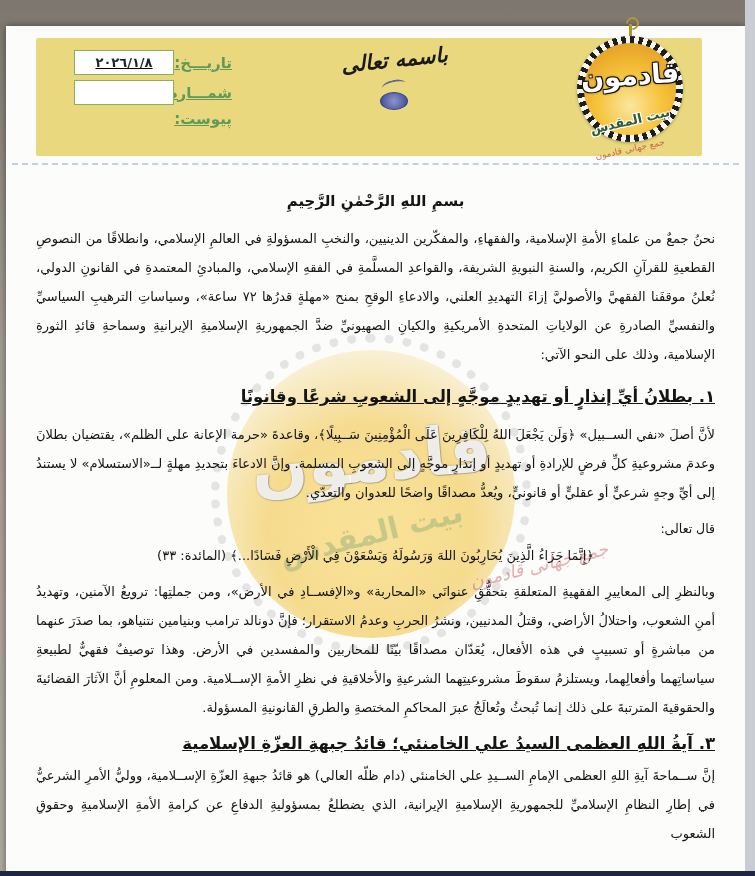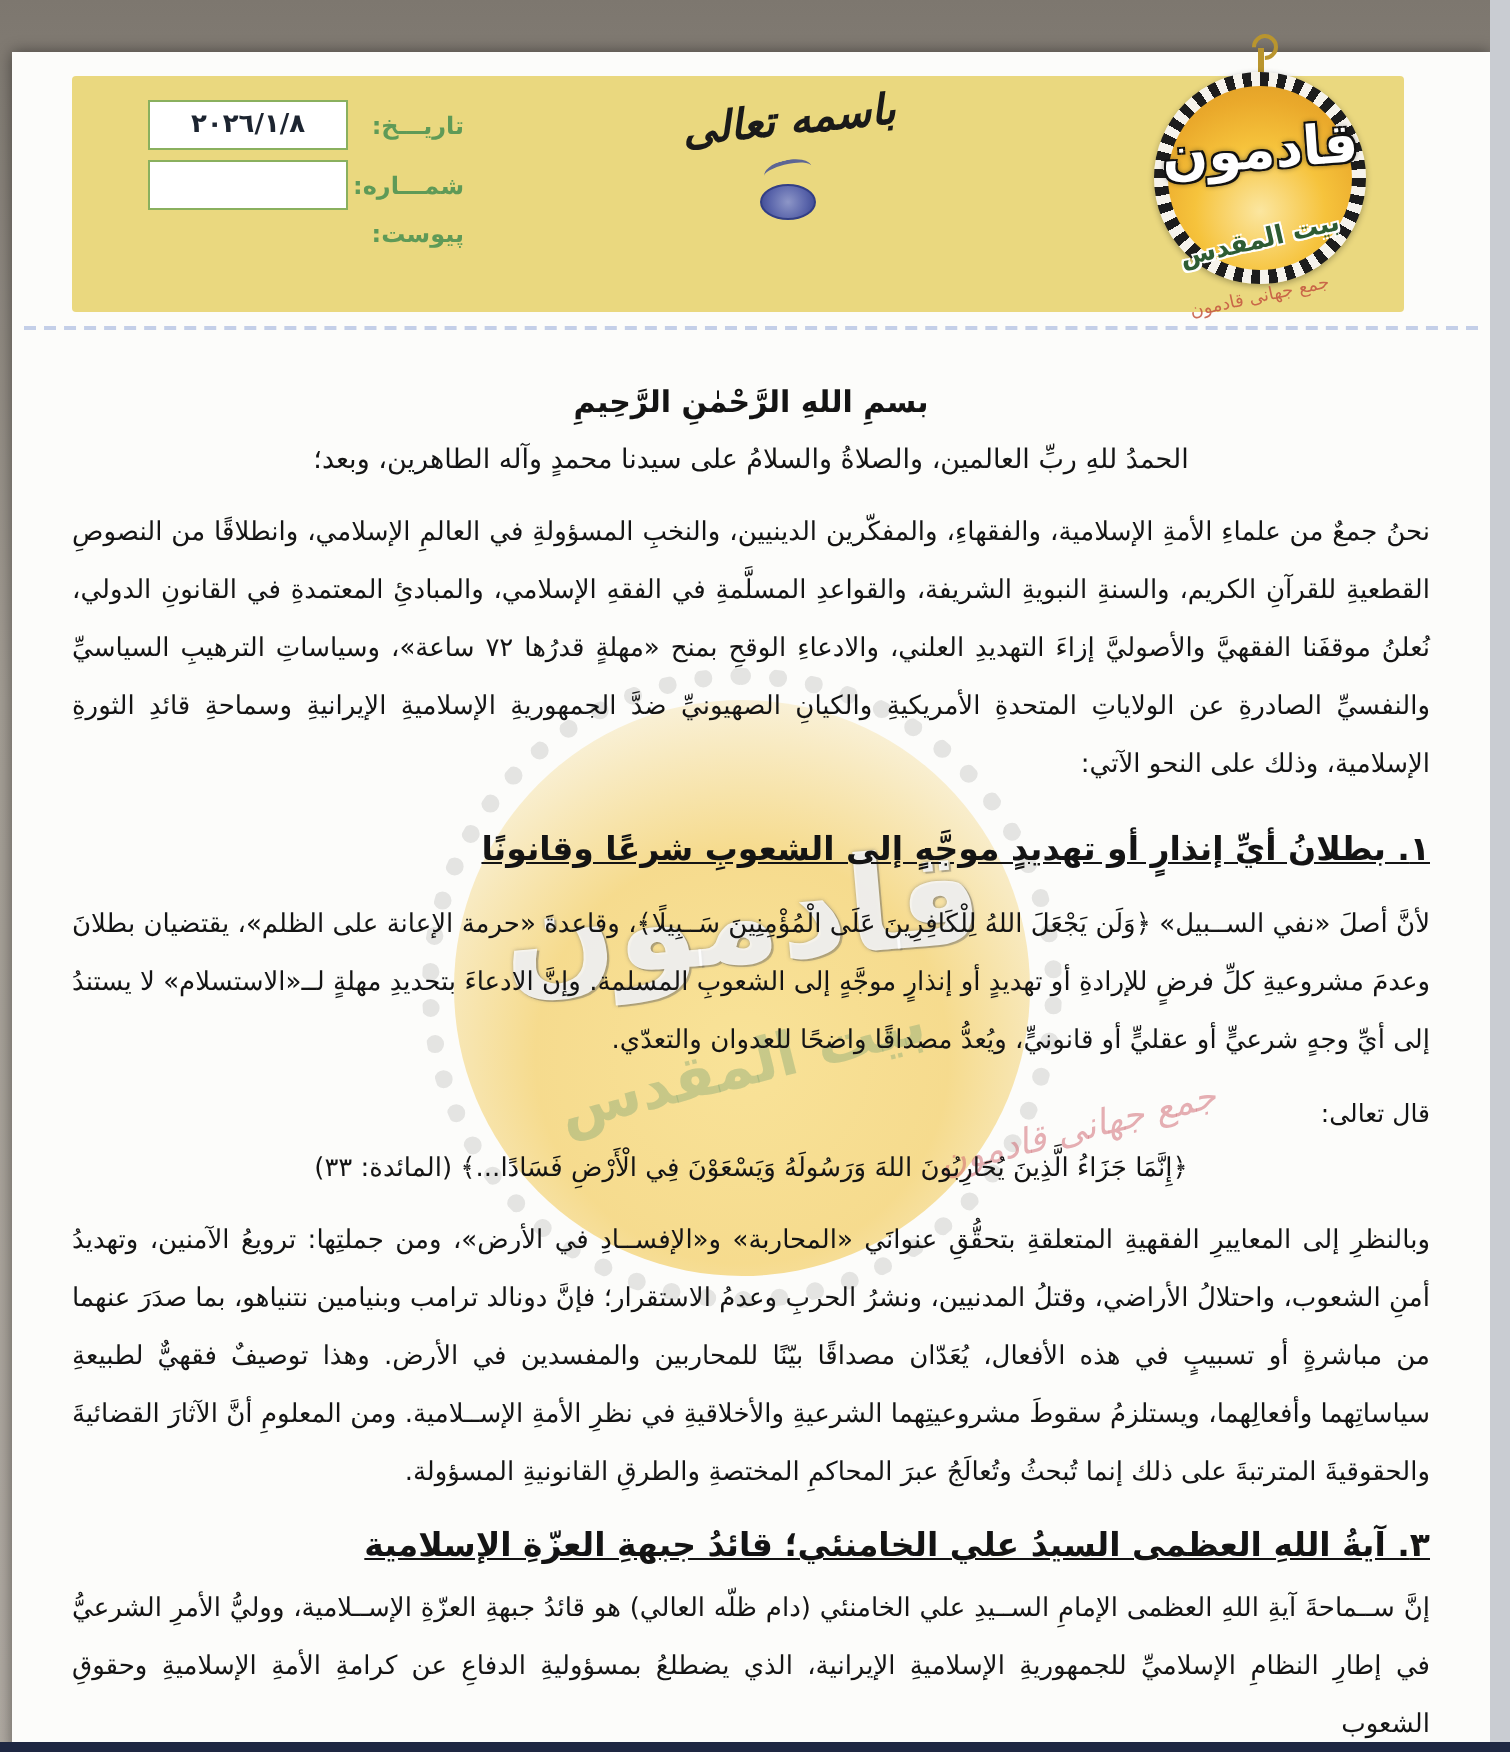--- a/index.html
+++ b/index.html
@@ -30,25 +30,25 @@
   
   .letterhead{
     position:absolute;left:30px;top:12px;width:666px;height:118px;
     background:#ead87f;
     border-radius:2px;
     z-index:3;
   }
   .fields{position:absolute;right:auto;left:16px;top:12px;width:180px;}
   .f-row{display:flex;align-items:center;margin-bottom:5px;gap:6px;}
   .f-label{
-    font-size:12px;font-weight:bold;color:#5f9a57;width:52px;flex:0 0 auto;
+    font-size:15px;font-weight:bold;color:#5f9a57;width:52px;flex:0 0 auto;text-decoration:underline;
   }
   .f-box{
     width:98px;height:23px;background:#ffffff;border:1.5px solid #8ab05e;
-    display:flex;align-items:center;justify-content:center;flex:0 0 auto;
+    display:flex;align-items:center;justify-content:center;flex:0 0 auto;text-decoration:underline;
   }
   .f-box.empty{}
   .date-text{font-size:13px;font-weight:bold;color:#1c2430;letter-spacing:1px;}
   
   .center-block{
     position:absolute;left:210px;right:160px;top:2px;text-align:center;
   }
   .besmellah{
     display:inline-block;
     font-size:21px;font-weight:bold;font-style:italic;color:#1a1a1a;
@@ -206,21 +206,20 @@
     <div class="watermark">
       <div class="wm-ring"></div>
       <div class="wm-dome"></div>
       <div class="wm-main">قادمون</div>
       <div class="wm-sub">بيت المقدس</div>
       <div class="wm-signature">جمع جهانی قادمون</div>
     </div>
 
     <div class="doc-body">
       <div class="basmala">بسمِ اللهِ الرَّحْمٰنِ الرَّحِيمِ</div>
-      <div class="salutation">الحمدُ للهِ ربِّ العالمين، والصلاةُ والسلامُ على سيدنا محمدٍ وآله الطاهرين، وبعد؛</div>
       <div class="para">نحنُ جمعٌ من علماءِ الأمةِ الإسلامية، والفقهاءِ، والمفكّرين الدينيين، والنخبِ المسؤولةِ في العالمِ الإسلامي، وانطلاقًا من النصوصِ القطعيةِ للقرآنِ الكريم، والسنةِ النبويةِ الشريفة، والقواعدِ المسلَّمةِ في الفقهِ الإسلامي، والمبادئِ المعتمدةِ في القانونِ الدولي، نُعلنُ موقفَنا الفقهيَّ والأصوليَّ إزاءَ التهديدِ العلني، والادعاءِ الوقحِ بمنح «مهلةٍ قدرُها ٧٢ ساعة»، وسياساتِ الترهيبِ السياسيِّ والنفسيِّ الصادرةِ عن الولاياتِ المتحدةِ الأمريكيةِ والكيانِ الصهيونيِّ ضدَّ الجمهوريةِ الإسلاميةِ الإيرانيةِ وسماحةِ قائدِ الثورةِ الإسلامية، وذلك على النحو الآتي:</div>
 
       <div class="sec-heading">١. بطلانُ أيِّ إنذارٍ أو تهديدٍ موجَّهٍ إلى الشعوبِ شرعًا وقانونًا</div>
       <div class="para">لأنَّ أصلَ «نفي الســبيل» ﴿وَلَن يَجْعَلَ اللهُ لِلْكَافِرِينَ عَلَى الْمُؤْمِنِينَ سَــبِيلًا﴾، وقاعدةَ «حرمة الإعانة على الظلم»، يقتضيان بطلانَ وعدمَ مشروعيةِ كلِّ فرضٍ للإرادةِ أو تهديدٍ أو إنذارٍ موجَّهٍ إلى الشعوبِ المسلمة. وإنَّ الادعاءَ بتحديدِ مهلةٍ لــ«الاستسلام» لا يستندُ إلى أيِّ وجهٍ شرعيٍّ أو عقليٍّ أو قانونيٍّ، ويُعدُّ مصداقًا واضحًا للعدوان والتعدّي.</div>
 
       <div class="quran-label">قال تعالى:</div>
       <div class="verse">﴿إِنَّمَا جَزَاءُ الَّذِينَ يُحَارِبُونَ اللهَ وَرَسُولَهُ وَيَسْعَوْنَ فِي الْأَرْضِ فَسَادًا...﴾ (المائدة: ٣٣)</div>
       <div class="para">وبالنظرِ إلى المعاييرِ الفقهيةِ المتعلقةِ بتحقُّقِ عنوانَي «المحاربة» و«الإفســادِ في الأرض»، ومن جملتِها: ترويعُ الآمنين، وتهديدُ أمنِ الشعوب، واحتلالُ الأراضي، وقتلُ المدنيين، ونشرُ الحربِ وعدمُ الاستقرار؛ فإنَّ دونالد ترامب وبنيامين نتنياهو، بما صدَرَ عنهما من مباشرةٍ أو تسبيبٍ في هذه الأفعال، يُعَدّان مصداقًا بيّنًا للمحاربين والمفسدين في الأرض. وهذا توصيفٌ فقهيٌّ لطبيعةِ سياساتِهما وأفعالِهما، ويستلزمُ سقوطَ مشروعيتِهما الشرعيةِ والأخلاقيةِ في نظرِ الأمةِ الإســلامية. ومن المعلومِ أنَّ الآثارَ القضائيةَ والحقوقيةَ المترتبةَ على ذلك إنما تُبحثُ وتُعالَجُ عبرَ المحاكمِ المختصةِ والطرقِ القانونيةِ المسؤولة.</div>
 
       <div class="sec-heading tight">٣. آيةُ اللهِ العظمى السيدُ علي الخامنئي؛ قائدُ جبهةِ العزّةِ الإسلامية</div>

